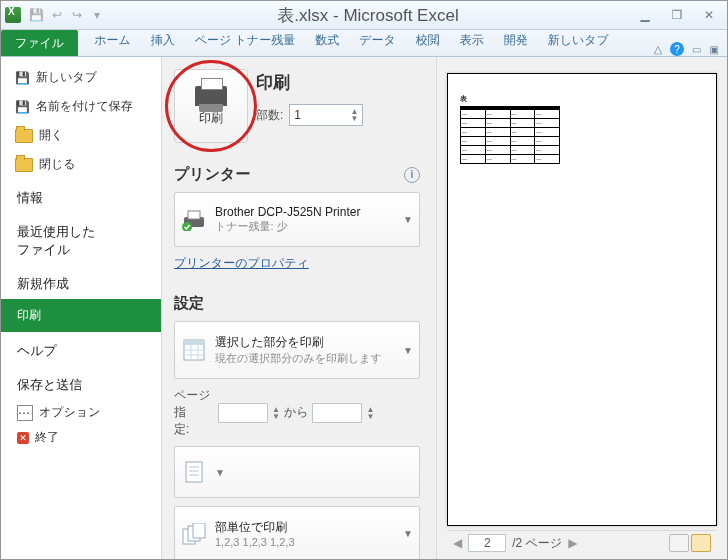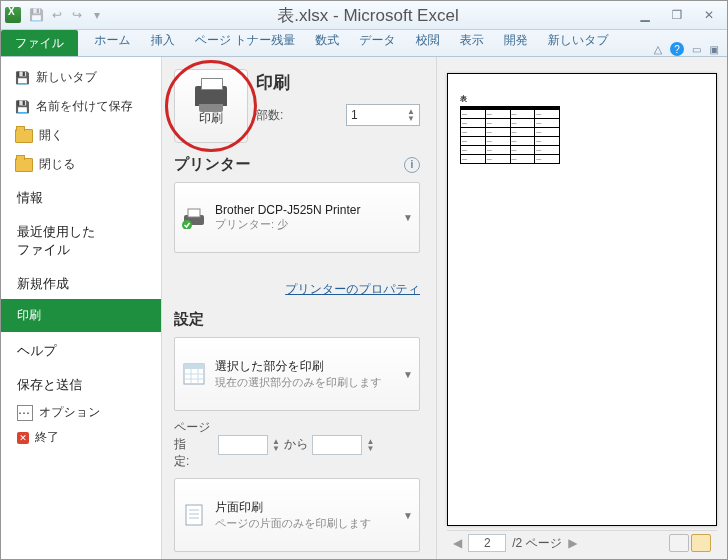--- a/index.html
+++ b/index.html
@@ -35,32 +35,32 @@
   
   .middle{flex:1;background:#f0f0f0;border-right:1px solid #d9d9d9;padding:12px 16px 8px 12px;overflow:hidden;display:flex;flex-direction:column;gap:8px;}
   .print-head{display:flex;align-items:flex-start;gap:8px;position:relative;}
   .big-print-btn{width:72px;height:72px;border:1px solid #d1d1d1;border-radius:4px;background:linear-gradient(#fff,#f2f2f2);display:flex;flex-direction:column;align-items:center;justify-content:center;gap:4px;cursor:pointer;position:relative;}
   .circle-hl{position:absolute;left:-10px;top:-10px;width:86px;height:86px;border:3px solid #d02626;border-radius:50%;pointer-events:none;}
   .printer-glyph{width:32px;height:20px;background:#555;border-radius:2px 2px 0 0;position:relative;}
   .printer-glyph::before{content:"";position:absolute;top:-8px;left:6px;width:20px;height:10px;background:#fff;border:1px solid #888;}
   .printer-glyph::after{content:"";position:absolute;bottom:-6px;left:4px;width:24px;height:8px;background:#888;border-radius:0 0 2px 2px;}
   .print-head-right{flex:1;padding-top:2px;}
   .print-title{font-size:17px;font-weight:600;color:#333;margin-bottom:10px;}
-  .copies-row{display:flex;align-items:center;gap:6px;color:#555;justify-content:space-between;}
+  .copies-row{display:flex;align-items:center;gap:6px;color:#555;}
   .copies-input{width:64px;height:20px;border:1px solid #aab6c1;background:#fff;display:flex;align-items:center;padding:0 4px;color:#333;justify-content:space-between;}
   .spin{font-size:8px;color:#777;display:flex;flex-direction:column;line-height:7px;}
-  .section-h{font-size:15px;font-weight:600;margin-top:4px;display:flex;align-items:center;justify-content:space-between;color:#333;}
+  .section-h{font-size:15px;font-weight:600;margin-top:14px;display:flex;align-items:center;justify-content:space-between;color:#333;}
   .info-i{width:14px;height:14px;border:1px solid #8aa3b8;border-radius:50%;color:#5b82a5;font-size:10px;display:inline-flex;align-items:center;justify-content:center;}
-  .combo{height:40px;border:1px solid #cfcfcf;background:linear-gradient(#fff,#f5f5f5);display:flex;align-items:center;padding:20px 6px;gap:8px;border-radius:2px;font-size:12px;color:#333;cursor:pointer;}
+  .combo{height:40px;border:1px solid #cfcfcf;background:linear-gradient(#fff,#f5f5f5);display:flex;align-items:center;padding:12px 6px;gap:8px;border-radius:2px;font-size:12px;color:#333;cursor:pointer;}
   .combo .cicon{width:26px;height:26px;display:flex;align-items:center;justify-content:center;flex-shrink:0;}
   .combo .ct{flex:1;overflow:hidden;}
   .combo .ct .main{font-size:12px;color:#222;}
   .combo .ct .sub{font-size:11px;color:#8a8a8a;}
   .combo .chev{color:#777;font-size:10px;}
-  .link{color:#215c99;text-decoration:underline;font-size:12px;text-align:right;display:block;margin-top:20px;}
+  .link{color:#215c99;text-decoration:underline;font-size:12px;text-align:left;display:block;}
   .page-row{display:flex;align-items:center;gap:4px;color:#555;font-size:12px;}
   .page-row .pin{width:48px;height:18px;border:1px solid #bfc7ce;background:#fff;}
   .sel-icon svg,.cicon svg{display:block;}
   
   .preview{width:270px;background:#f1f1f1;display:flex;flex-direction:column;padding:16px 10px 4px;}
   .sheet{flex:1;background:#fff;border:1px solid #000;margin-bottom:4px;position:relative;box-shadow:0 0 3px rgba(0,0,0,.2);}
   .mini-table{position:absolute;top:20px;left:12px;width:100px;}
   .mini-table .mt-title{font-size:7px;font-weight:bold;margin-bottom:2px;}
   .mini-table table{border-collapse:collapse;width:100%;}
   .mini-table th{background:#000;color:#fff;font-size:5px;padding:1px;border:1px solid #000;}
@@ -180,21 +180,21 @@
         <div class="cicon">
           <svg width="26" height="22">
               <rect x="3" y="8" width="20" height="10" fill="#666" rx="2"></rect>
               <rect x="7" y="2" width="12" height="8" fill="#fff" stroke="#888"></rect>
               <circle cx="6" cy="18" r="5" fill="#3fae3f"></circle>
               <path d="M3.5 18 l2 2 l3 -4" stroke="#fff" stroke-width="1.5" fill="none"></path>
             </svg>
         </div>
         <div class="ct">
           <div class="main">Brother DCP-J525N Printer</div>
-          <div class="sub">プリンター: 少</div>
+          <div class="sub">トナー残量: 少</div>
         </div>
         <div class="chev">▼</div>
       </div>
       <a class="link">プリンターのプロパティ</a>
 
       <div class="section-h">
         <span>設定</span>
       </div>
 
       <div class="combo">
@@ -233,34 +233,34 @@
 
       <div class="combo">
         <div class="cicon">
           <svg width="20" height="24">
               <rect x="2" y="2" width="16" height="20" fill="#fff" stroke="#9ab"></rect>
               <line x1="5" y1="7" x2="15" y2="7" stroke="#b5c7d3"></line>
               <line x1="5" y1="11" x2="15" y2="11" stroke="#b5c7d3"></line>
               <line x1="5" y1="15" x2="15" y2="15" stroke="#b5c7d3"></line>
             </svg>
         </div>
-        <div class="ct">
-          <div class="main">片面印刷</div>
-          <div class="sub">ページの片面のみを印刷します</div>
-        </div>
         <div class="chev">▼</div>
       </div>
 
       <div class="combo">
         <div class="cicon">
           <svg width="24" height="22">
               <rect x="1" y="6" width="12" height="15" fill="#fff" stroke="#9ab"></rect>
               <rect x="6" y="3" width="12" height="15" fill="#fff" stroke="#9ab"></rect>
               <rect x="11" y="0" width="12" height="15" fill="#fff" stroke="#9ab"></rect>
             </svg>
+        </div>
+        <div class="ct">
+          <div class="main">部単位で印刷</div>
+          <div class="sub">1,2,3    1,2,3    1,2,3</div>
         </div>
         <div class="chev">▼</div>
       </div>
 
       <div class="combo">
         <div class="cicon">
           <svg width="18" height="24">
               <rect x="2" y="2" width="14" height="20" fill="#fff" stroke="#9ab"></rect>
             </svg>
         </div>

